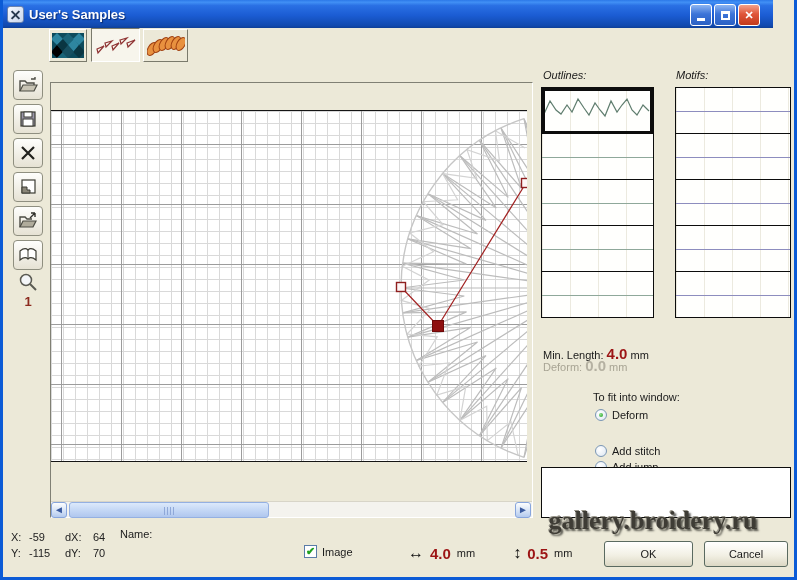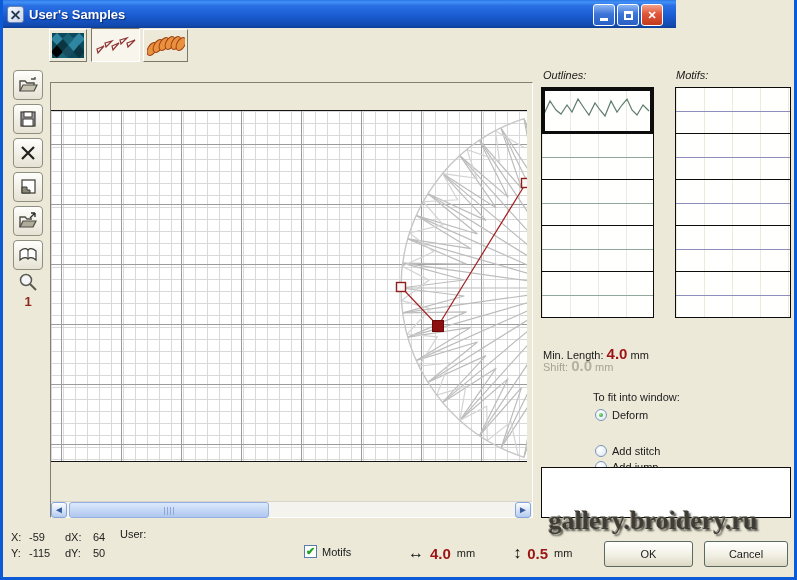--- a/index.html
+++ b/index.html
@@ -1,21 +1,21 @@
 <!DOCTYPE html>
 <html><head>
 <meta charset="utf-8">
 <style>
   html,body{margin:0;padding:0;background:#555;}
   *{box-sizing:border-box;}
   .window{position:relative;width:797px;height:580px;background:#ece9d8;
     border-left:3px solid #0b5bd6;border-right:3px solid #0b5bd6;border-bottom:3px solid #0b5bd6;
     font-family:"Liberation Sans",sans-serif;font-size:11px;color:#1a1a1a;overflow:hidden;}
   
-  .titlebar{position:absolute;left:-3px;top:0;width:676px;height:28px;
+  .titlebar{position:absolute;left:-3px;top:0;width:773px;height:28px;
     background:linear-gradient(180deg,#2c78e8 0%,#4190f5 8%,#2a70e4 20%,#1b5cd3 55%,#1149ae 92%,#0e3f96 100%);
     display:flex;align-items:center;}
   .titleicon{width:17px;height:17px;margin:0 5px 0 7px;border-radius:3px;
     background:linear-gradient(135deg,#f6f9ff,#c9d6ec);border:1px solid #6d84ad;position:relative;}
   .titleicon:before,.titleicon:after{content:"";position:absolute;left:2px;top:7px;width:11px;height:2px;background:#27384f;}
   .titleicon:before{transform:rotate(45deg);} .titleicon:after{transform:rotate(-45deg);}
   .titletext{color:#fff;font-weight:bold;font-size:13px;text-shadow:1px 1px 1px #0a2c72;}
   .wincontrols{position:absolute;right:13px;top:4px;display:flex;gap:2px;}
   .winbtn{width:22px;height:22px;border-radius:3px;border:1px solid #fff;
     background:linear-gradient(180deg,#8db5f2 0%,#3c74d8 45%,#2a60c4 100%);
@@ -283,21 +283,21 @@
         <div class="midline" style="background: rgb(141, 141, 190);"></div>
       </div>
     </div>
 
   <div class="minlen">
     <span>Min. Length:</span>
     <span class="bigred">4.0</span>
     <span>mm</span>
   </div>
   <div class="shiftrow">
-    <span>Shift:</span>
+    <span>Deform:</span>
     <span class="bigdis">0.0</span>
     <span>mm</span>
   </div>
 
   <div class="fitlabel">To fit into window:</div>
   <div id="fit-options">
       <div class="radiorow" style="top: 409px;">
         <div class="radio on"></div>
         <span>Deform</span>
       </div>
@@ -315,28 +315,28 @@
   <div class="watermark">gallery.broidery.ru</div>
 
   <div class="statusgrid">
     <span>X:</span>
     <span>-59</span>
     <span>dX:</span>
     <span>64</span>
     <span>Y:</span>
     <span>-115</span>
     <span>dY:</span>
-    <span>50</span>
-  </div>
-
-  <div class="namelabel">User:</div>
+    <span>70</span>
+  </div>
+
+  <div class="namelabel">Name:</div>
 
   <div class="checkrow">
     <div class="checkbox">✔</div>
-    <span>Motifs</span>
+    <span>Image</span>
   </div>
 
   <div class="dims">
     <span class="arrowglyph">↔</span>
     <span class="bigred">4.0</span>
     <span>mm</span>
     <span style="width:26px;"></span>
     <span class="arrowglyph">↕</span>
     <span class="bigred">0.5</span>
     <span>mm</span>

